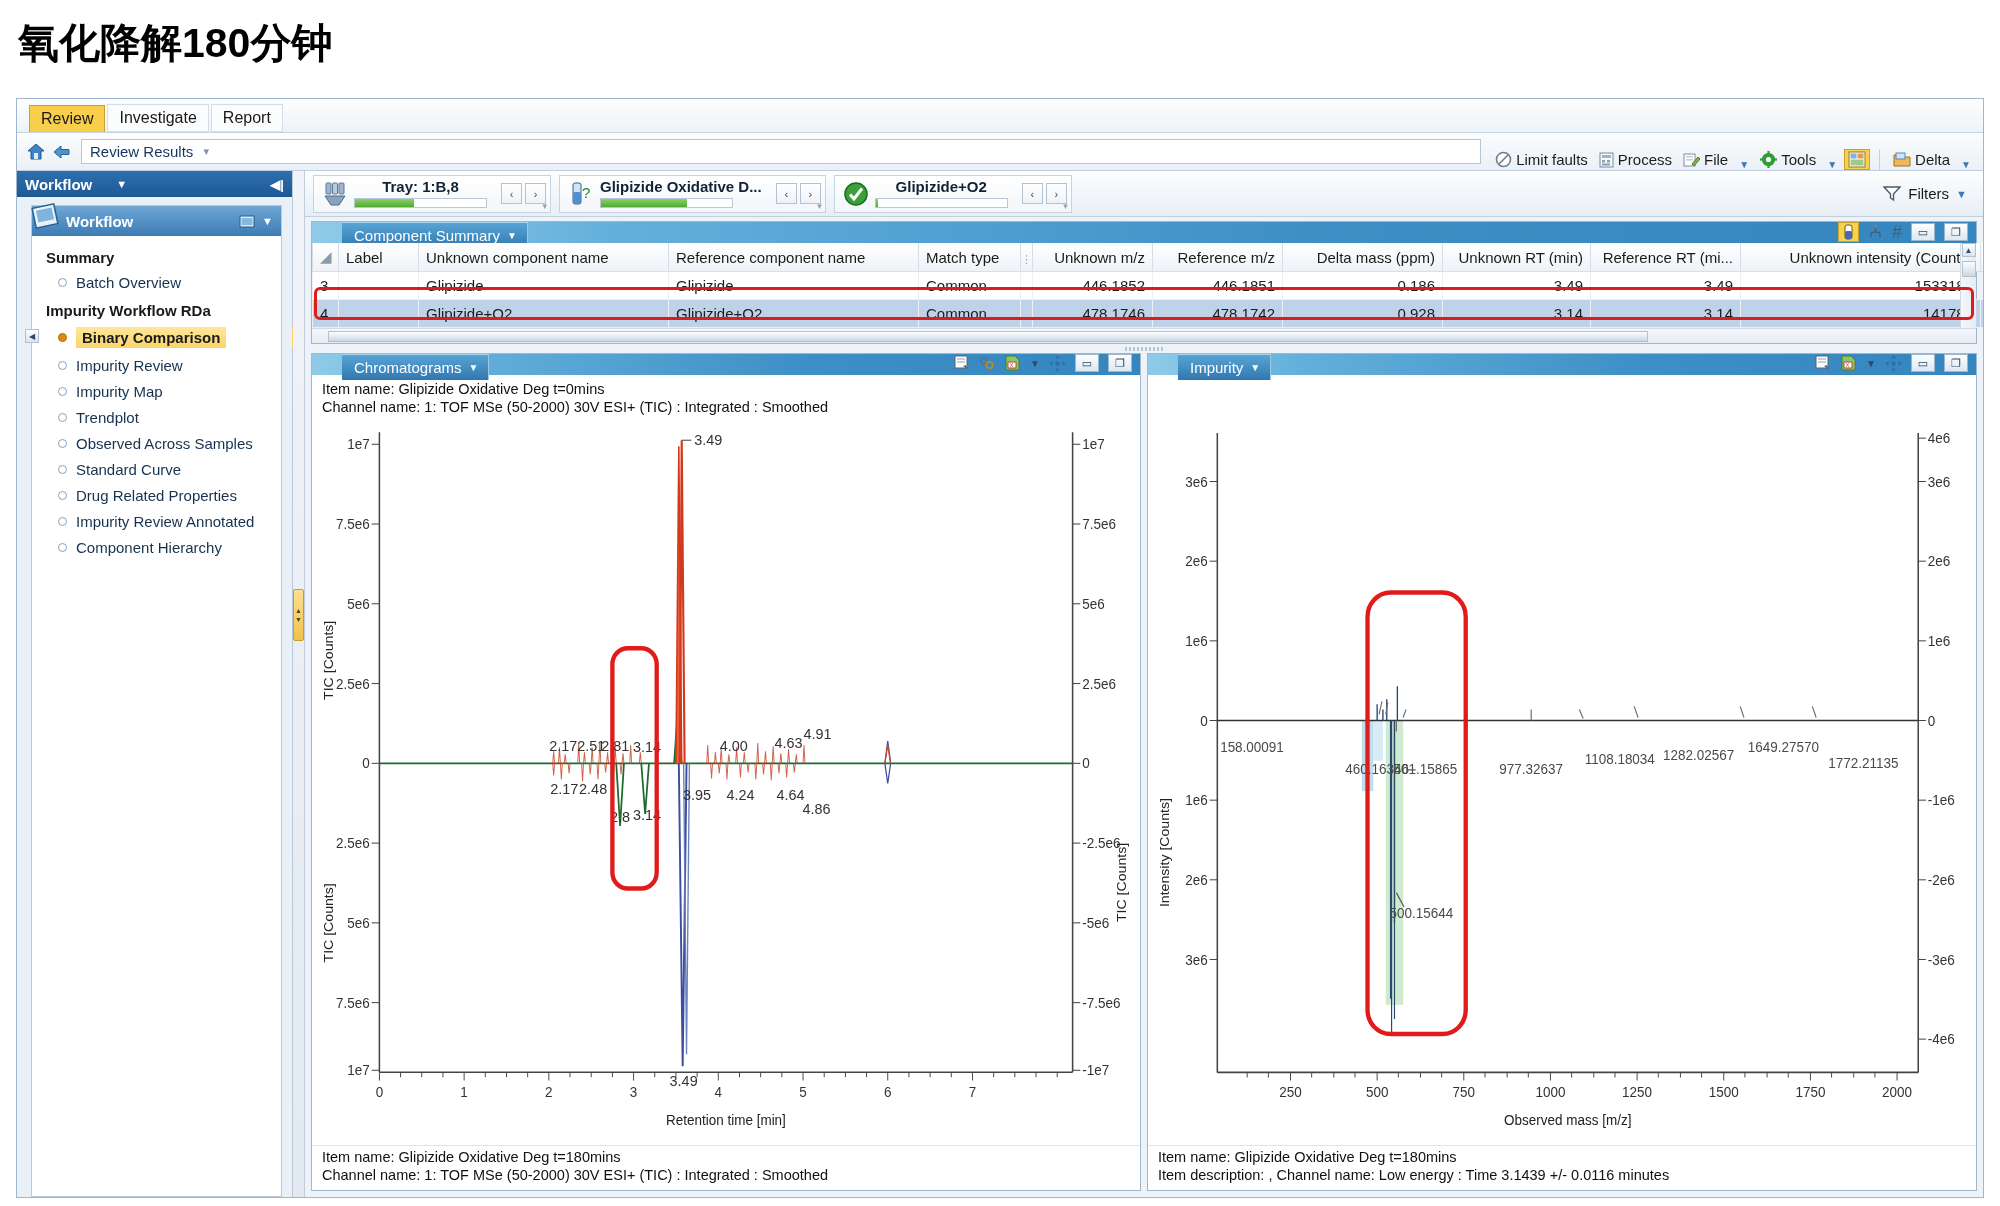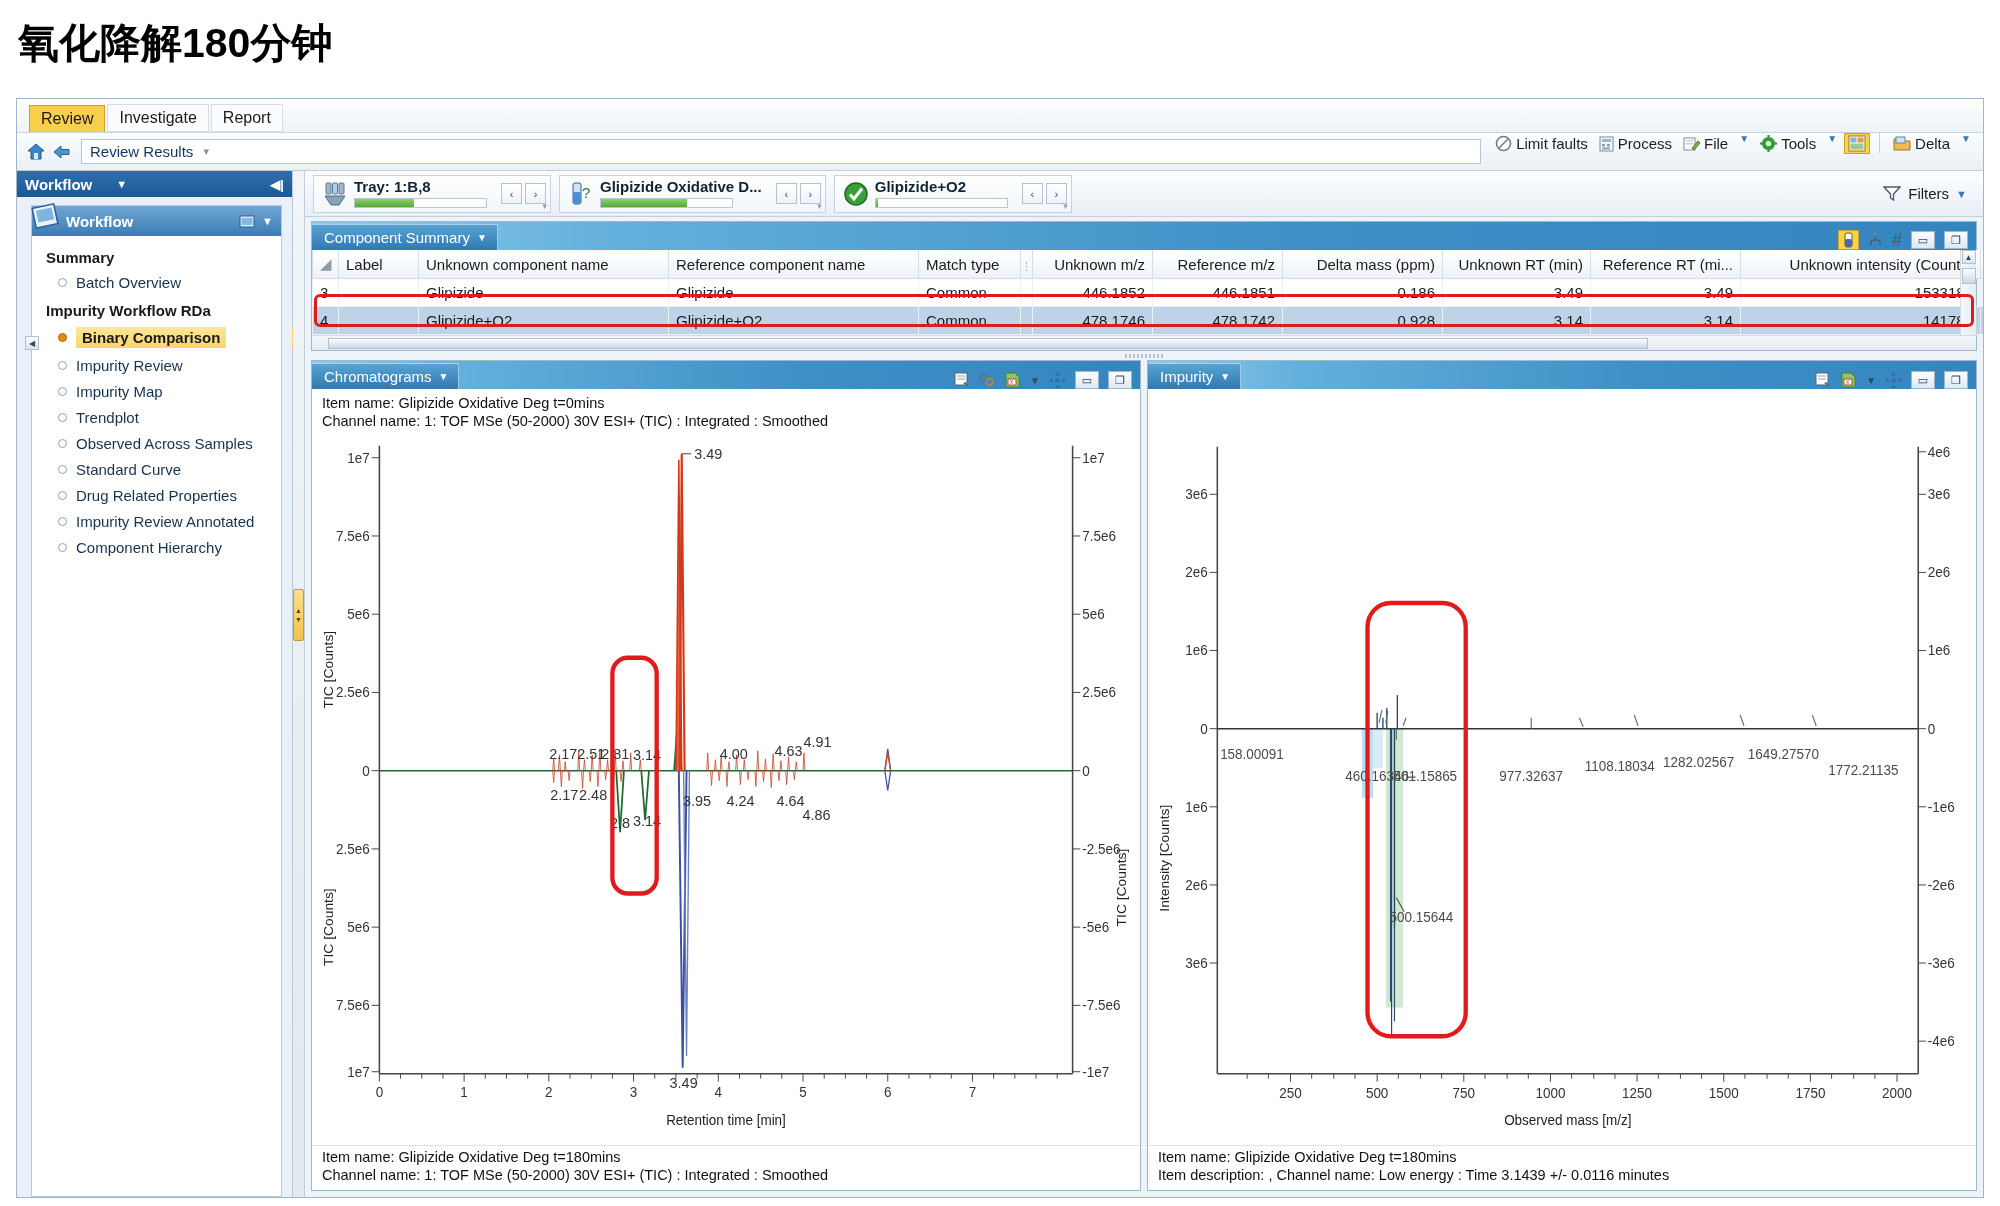--- a/index.html
+++ b/index.html
@@ -65,21 +65,21 @@
     border: 1px solid #b5c6d8;
     background: #ffffff;
     height: 25px;
     flex: 1;
     margin-left: 6px;
     padding: 0 8px;
     font-size: 15px;
     color: #14355e;
   }
   .crumbbox .caret { margin-left: 10px; color:#7f93a8; font-size: 11px;}
-  .tbgroup { display:flex; align-items:flex-start; height: 100%; gap: 3px; padding-left: 10px;}
+  .tbgroup { display:flex; align-items:flex-end; height: 100%; gap: 3px; padding-left: 10px;}
   .tbitem { display:flex; align-items:center; gap:4px; font-size:15px; color:#1d1d1d; padding: 2px 4px; white-space: nowrap;}
   .tbcaret { color:#3d78b5; font-size: 10px; padding: 0 4px;}
   .tbsep { width:1px; height: 20px; background:#c4d0dc; margin: 0 6px;}
   
   .body {
     position: absolute;
     top: 72px; left: 0; right: 0; bottom: 0;
     display: flex;
   }
   
@@ -156,20 +156,21 @@
     display:flex; align-items:center;
     padding: 0 8px; gap: 8px;
   }
   .traycard {
     display:flex; align-items:center;
     height: 38px;
     border: 1px solid #c6d3e0;
     background: linear-gradient(#ffffff,#f2f6fa);
     padding: 0 4px 0 6px;
     position: relative;
+    text-align: center;
   }
   .traycard .ticon { width: 30px; height:32px; display:flex;align-items:center;justify-content:center;}
   .traycard .tmeta { display:flex; flex-direction:column; justify-content:center; height:34px; margin-left:4px;}
   .traycard .tname { font-size: 15px; font-weight:bold; color:#123; line-height: 16px; white-space:nowrap;}
   .pbar { width: 133px; height:10px; border:1px solid #b9c7d4; background:#fff; margin-top:3px;}
   .pbar > i { display:block; height:100%; background: linear-gradient(#8fd268,#4faa33);}
   .arrbtns { display:flex; gap:3px; margin-left: 14px;}
   .arrbtn {
     width: 21px; height: 21px; border:1px solid #b3c2d1;
     background: linear-gradient(#ffffff,#eef2f7);
@@ -177,24 +178,25 @@
     display:flex;align-items:center;justify-content:center;
   }
   .tdrop { position:absolute; right:3px; bottom:1px; font-size:9px; color:#8fa1b3;}
   .filters {
     margin-left:auto; display:flex; align-items:center; gap:7px;
     font-size: 15px; color:#1a1a1a; padding-right: 8px;
   }
   
   .cspanel { margin: 4px 6px 0 6px; border:1px solid #9fb8d0; background:#fff; }
   .panelbar {
-    height: 28px;
+    height: 21px;
     background: linear-gradient(90deg,#8fcbe8 0%,#64b0dc 18%,#3e8fc6 60%,#3585bf 100%);
-    display:flex; align-items:flex-end;
+    display:flex; align-items:flex-start;
     position: relative;
+    padding-left: 30px;
   }
   .panelbar .ptab {
     background: linear-gradient(#58a4d4,#3178b0);
     color:#ffffff; font-size:15px;
     height: 26px; display:flex; align-items:center; gap:7px;
     padding: 0 10px 0 12px;
     border-right:1px solid #9cc8e4;
     border-top:1px solid #a9d4ec;
   }
   .panelbar .ptools { margin-left:auto; display:flex; align-items:center; gap:9px; padding-right:8px;}

